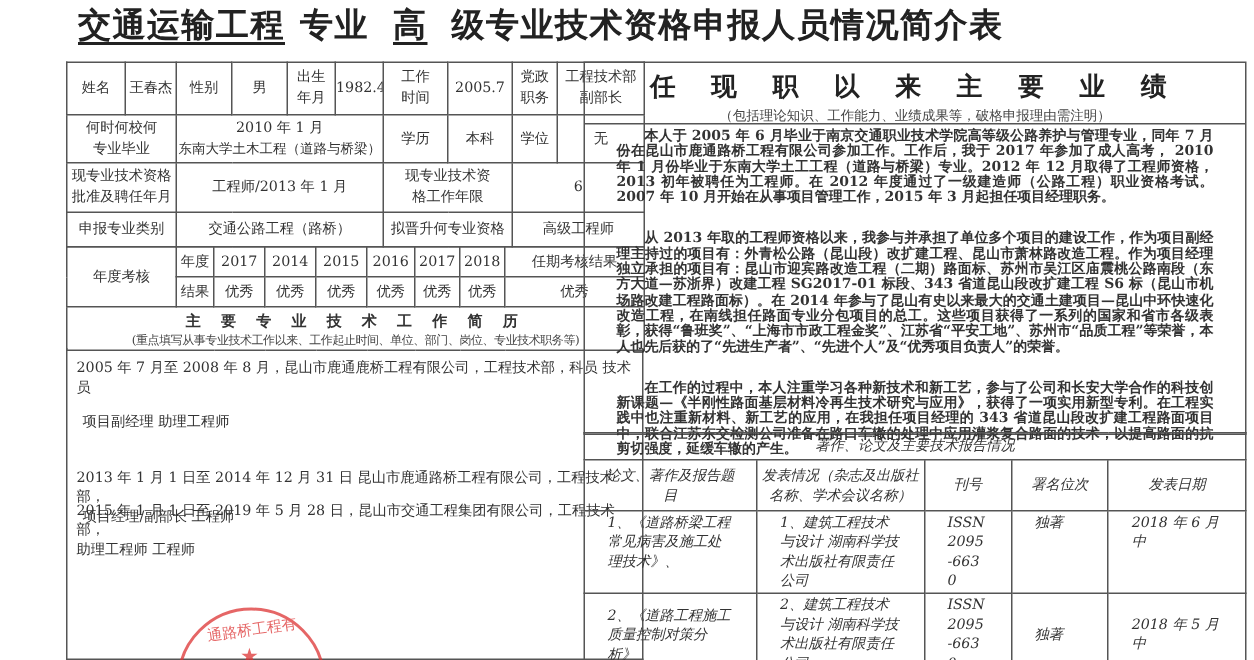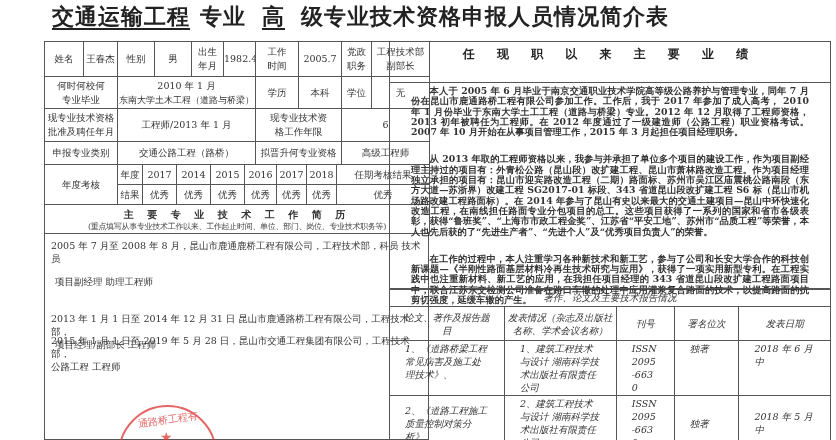--- a/index.html
+++ b/index.html
@@ -15,21 +15,21 @@
   td { border:1px solid #555; font-size:9.5px; text-align:center; vertical-align:middle;
        padding:0; line-height:14px; overflow:hidden; color:#333; }
   .lt { width:385px; }
   .sect-head { font-size:10px; font-weight:bold; letter-spacing:5px; line-height:13px; padding-top:1px; }
   .sect-sub { font-size:8px; letter-spacing:-0.3px; line-height:11px; color:#444; }
   .history { border:1px solid #555; border-top:none; position:absolute; left:4px; top:232px;
              width:383px; height:207px; }
   .hist-item { position:absolute; left:6px; width:372px; font-size:9.5px; line-height:13px; color:#333; text-align:left; }
   .hist-item .cont { padding-left:4px; }
   .rbox { position:absolute; left:0; top:0; width:440px; border:1px solid #555; }
-  .rhead { text-align:center; font-size:12px; font-weight:bold; letter-spacing:9px; margin-top:4px; }
+  .rhead { text-align:center; font-size:17px; font-weight:bold; letter-spacing:9px; margin-top:4px; }
   .rsub { text-align:center; font-size:9px; color:#444; margin-top:2px; }
   .rbody { position:absolute; left:0; top:40px; width:440px; border-top:1px solid #555;
            font-size:9.3px; line-height:10.3px; color:#333; text-align:justify; }
   .rbody p { margin:17px; padding:0 4px; text-indent:2em;font-weight:bold; }
   .pubbox { position:absolute; left:0; top:247px; width:442px; }
   .pt td { font-size:9.5px; line-height:13px;font-style:italic; }
   .pt .l { text-align:left; vertical-align:top; padding:1px 15px; }
   .seal { position:absolute; left:118px; top:405px; width:95px; height:95px; border:2px solid #d33;
           border-radius:50%; opacity:0.75; }
   .seal-text { position:absolute; left:18px; top:6px; width:60px; font-size:10px; color:#d33; text-align:center; transform:rotate(-8deg); }
@@ -142,33 +142,34 @@
     </div>
     <div class="hist-item" style="top:43px">
       <div class="cont">项目副经理      助理工程师</div>
     </div>
     <div class="hist-item" style="top:80px">
       <div>2013 年 1 月 1 日至 2014 年 12 月 31 日   昆山市鹿通路桥工程有限公司，工程技术部，</div>
       <div class="cont">项目经理/副部长    工程师</div>
     </div>
     <div class="hist-item" style="top:102px">
       <div>2015 年 1 月 1 日至 2019 年 5 月 28 日，昆山市交通工程集团有限公司，工程技术部，</div>
-      <div>公路工程          工程师</div>
+      <div>助理工程师          工程师</div>
     </div>
   </div>
 </div>
 
 <div class="seal">
   <div class="seal-text">通路桥工程有</div>
   <div class="seal-star">★</div>
 </div>
 
 <div class="right">
   <div class="rbox" style="height:247px">
     <div class="rhead">任 现 职 以 来 主 要 业 绩</div>
+    <div class="rsub">（包括理论知识、工作能力、业绩成果等，破格申报理由需注明）</div>
     <div class="rbody">
       <p style="margin-top:3px">本人于 2005 年 6 月毕业于南京交通职业技术学院高等级公路养护与管理专业，同年 7 月份在昆山市鹿通路桥工程有限公司参加工作。工作后，我于 2017 年参加了成人高考， 2010 年 1 月份毕业于东南大学土工工程（道路与桥梁）专业。2012 年 12 月取得了工程师资格，2013 初年被聘任为工程师。在 2012 年度通过了一级建造师（公路工程）职业资格考试。2007 年 10 月开始在从事项目管理工作，2015 年 3 月起担任项目经理职务。</p>
       <p>从 2013 年取的工程师资格以来，我参与并承担了单位多个项目的建设工作，作为项目副经理主持过的项目有：外青松公路（昆山段）改扩建工程、昆山市萧林路改造工程。作为项目经理独立承担的项目有：昆山市迎宾路改造工程（二期）路面标、苏州市吴江区庙震桃公路南段（东方大道—苏浙界）改建工程 SG2017-01 标段、343 省道昆山段改扩建工程 S6 标（昆山市机场路改建工程路面标）。在 2014 年参与了昆山有史以来最大的交通土建项目—昆山中环快速化改造工程，在南线担任路面专业分包项目的总工。这些项目获得了一系列的国家和省市各级表彰，获得“鲁班奖”、“上海市市政工程金奖”、江苏省“平安工地”、苏州市“品质工程”等荣誉，本人也先后获的了“先进生产者”、“先进个人”及“优秀项目负责人”的荣誉。</p>
       <p>在工作的过程中，本人注重学习各种新技术和新工艺，参与了公司和长安大学合作的科技创新课题—《半刚性路面基层材料冷再生技术研究与应用》，获得了一项实用新型专利。在工程实践中也注重新材料、新工艺的应用，在我担任项目经理的 343 省道昆山段改扩建工程路面项目中，联合江苏东交检测公司准备在路口车辙的处理中应用灌浆复合路面的技术，以提高路面的抗剪切强度，延缓车辙的产生。</p>
     </div>
   </div>
   <div class="pubbox">
     <table class="pt" style="width:442px">
       <colgroup>
         <col style="width:103px">

